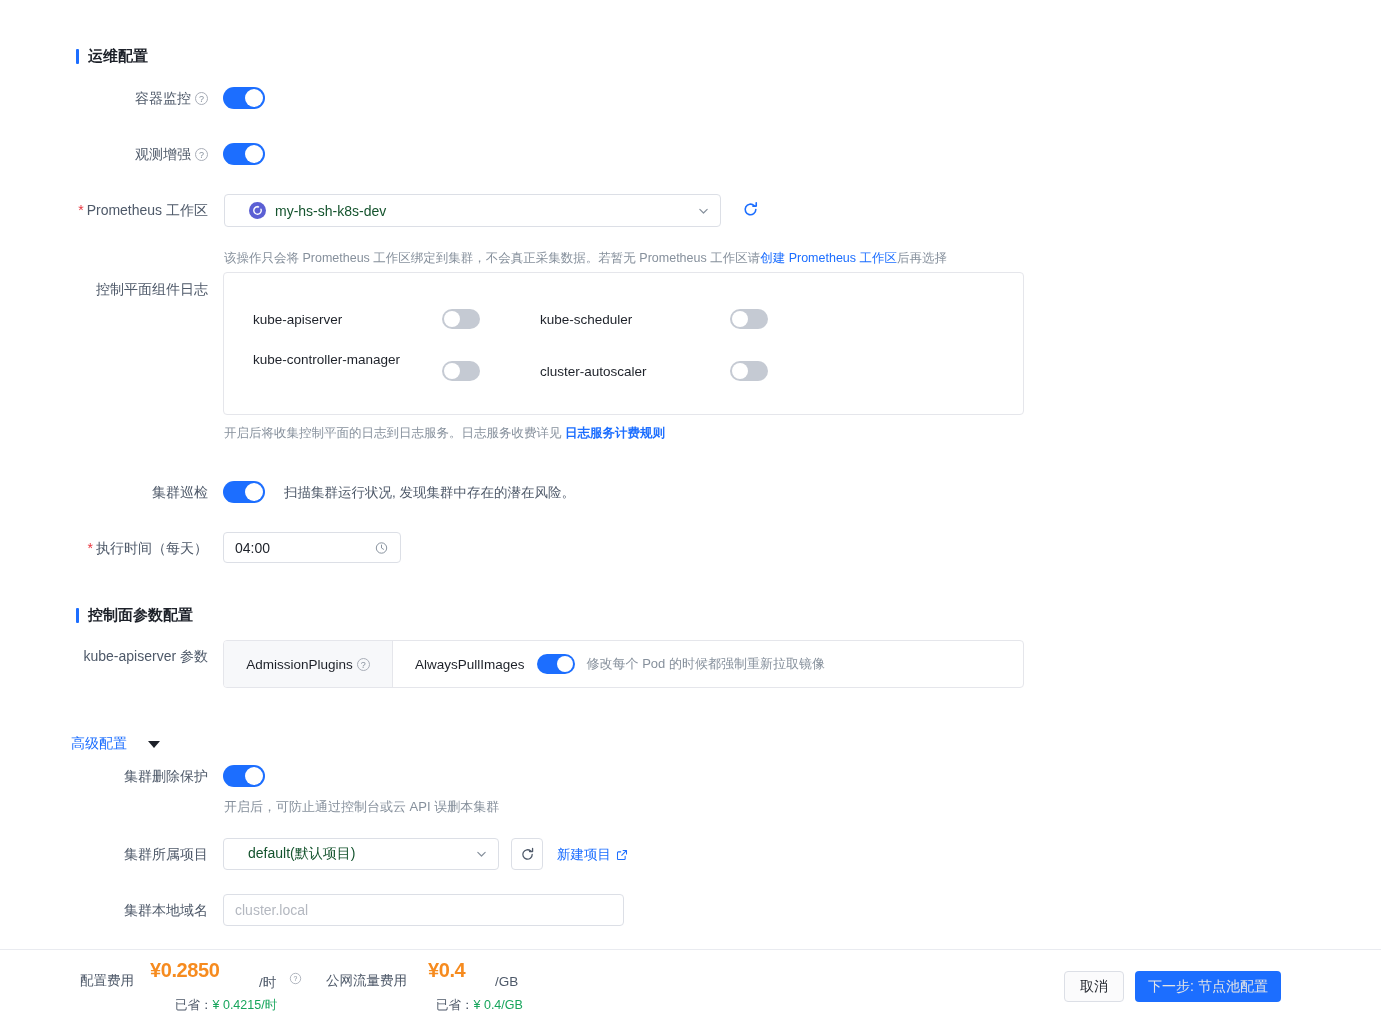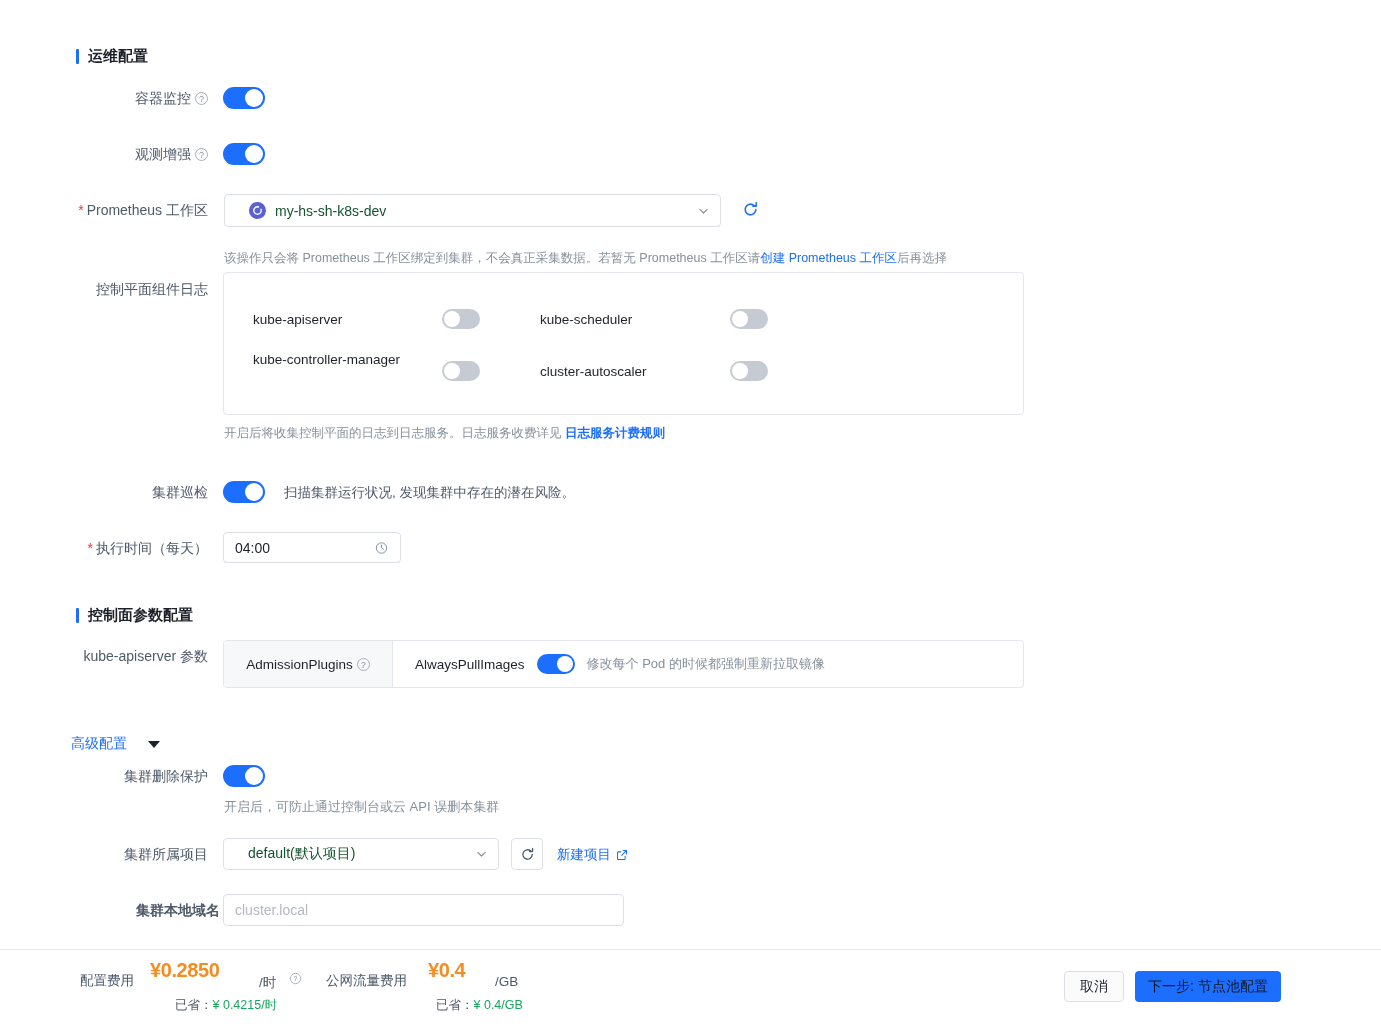--- a/index.html
+++ b/index.html
@@ -145,21 +145,21 @@
   .fee-unit { position:absolute; font-size:13.5px; color:#4e5969; white-space:nowrap; }
   .fee-save { position:absolute; font-size:12.5px; color:#4e5969; white-space:nowrap; }
   .fee-save .g { color:#17a55c; }
   .btn-ghost {
     position:absolute; border:1px solid #dcdfe6; border-radius:4px; background:#fbfbfc;
     font-size:14px; color:#1d2129; display:flex; align-items:center; justify-content:center;
     cursor:pointer;
   }
   .btn-pri {
     position:absolute; border-radius:4px; background:#1c6eff; border:none;
-    font-size:14px; color:#0f172a; display:flex; align-items:center; justify-content:center;
+    font-size:14px; color:#e5e5e5; display:flex; align-items:center; justify-content:center;
     cursor:pointer; white-space:nowrap;
   }
 </style>
 </head>
 <body>
 
 <div class="page">
 
   <div class="top-sliver">
     <div class="sliv-inner">· · · · · ·</div>
@@ -292,21 +292,21 @@
   </div>
   <a class="lnk" style="position:absolute; left:557px; top:846px; font-size:13.5px; display:flex; align-items:center; gap:5px;">
     <span>新建项目</span>
     <svg width="12" height="12" viewBox="0 0 16 16">
         <path d="M9.5 2h4.5v4.5" stroke="#1c6eff" stroke-width="1.4" fill="none" stroke-linecap="round" stroke-linejoin="round"></path>
         <path d="M13.4 2.6L7.6 8.4" stroke="#1c6eff" stroke-width="1.4" fill="none" stroke-linecap="round"></path>
         <path d="M12.2 9.6V13a1 1 0 0 1-1 1H3a1 1 0 0 1-1-1V4.8a1 1 0 0 1 1-1h3.4" stroke="#1c6eff" stroke-width="1.4" fill="none" stroke-linecap="round" stroke-linejoin="round"></path>
       </svg>
   </a>
 
-  <div class="lbl" style="left:12px; top:902px; width:208px;font-weight:bold;">
+  <div class="lbl" style="left:0; top:902px; width:208px;">
     <span>集群本地域名</span>
   </div>
   <div class="inp" style="left:223px; top:894px; width:401px; height:32px;">
     <span class="ph">cluster.local</span>
   </div>
 
   <div class="footer">
     <span class="fee-label" style="left:80px; top:22px;">配置费用</span>
     <span class="fee-amt" style="left:150px; top:9px;">¥0.2850</span>
     <span class="fee-unit" style="left:259px; top:24px;">/时</span>

